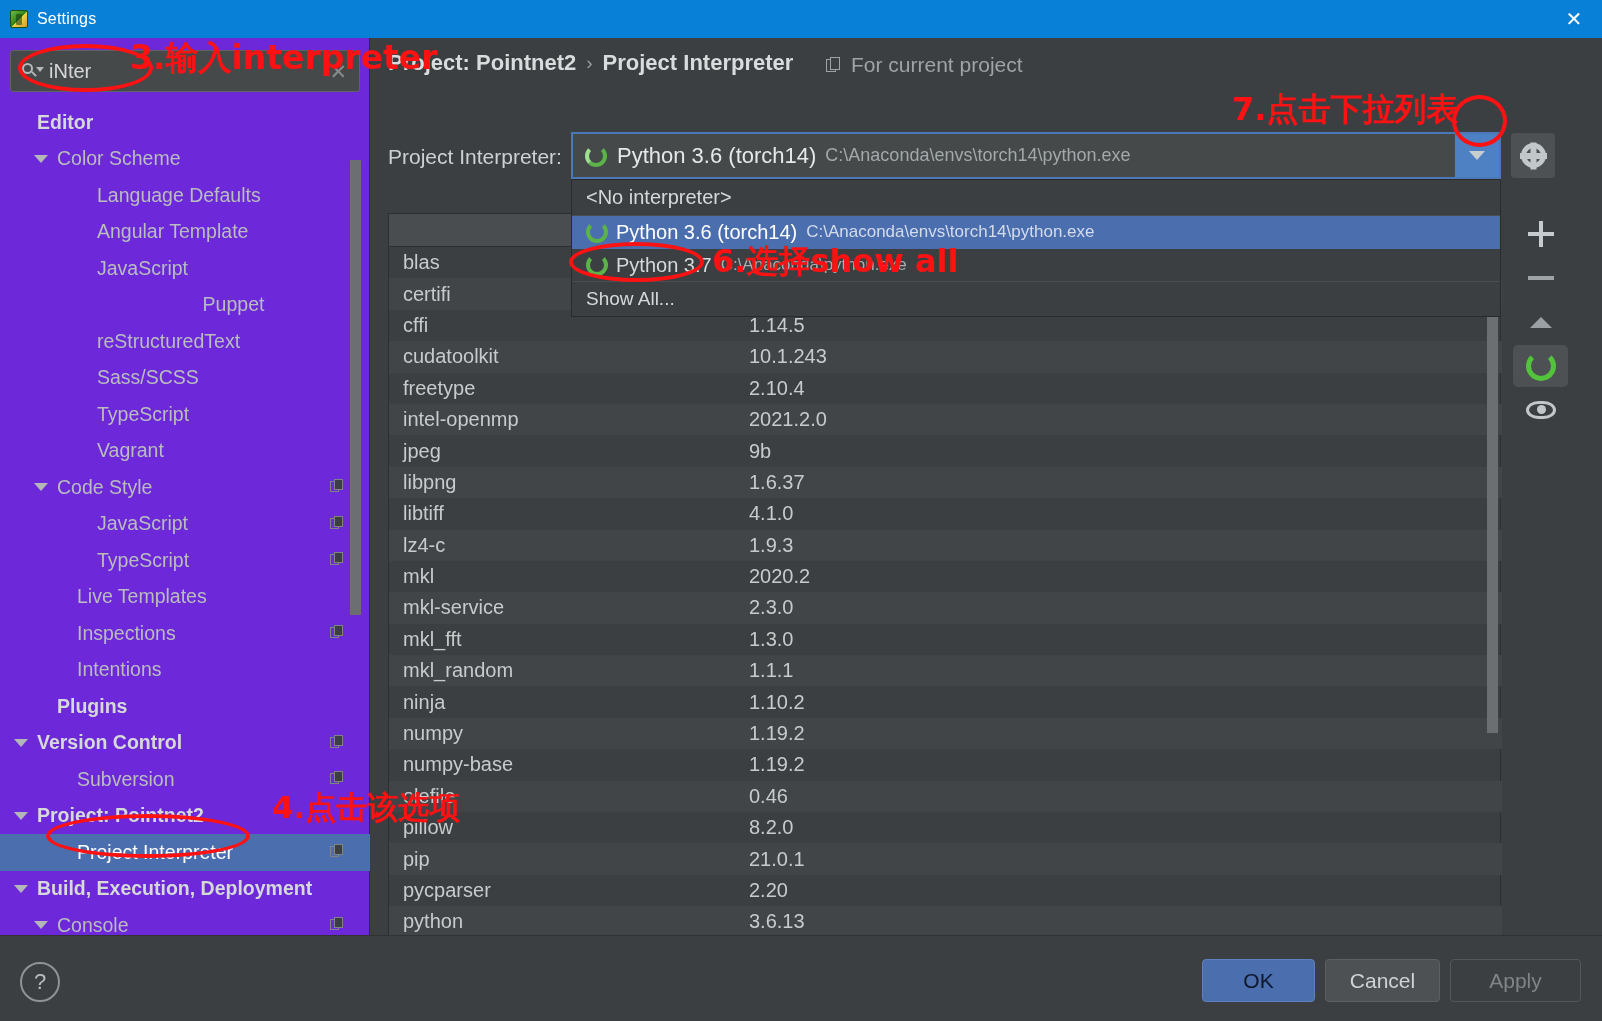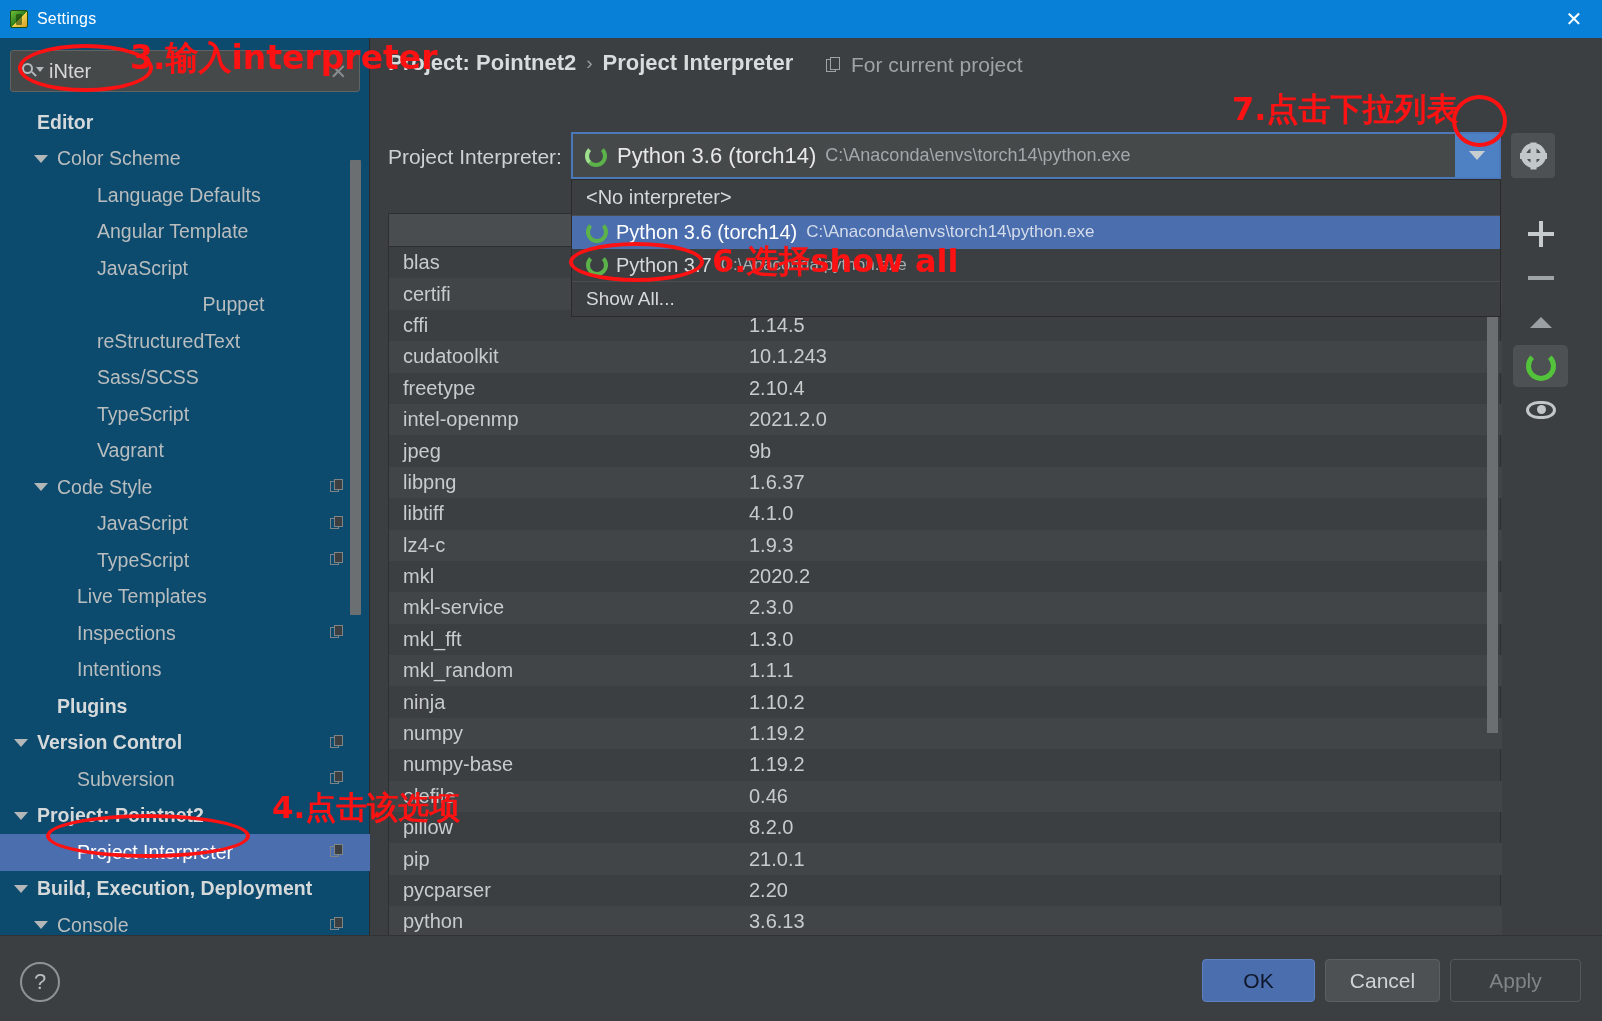--- a/index.html
+++ b/index.html
@@ -28,21 +28,21 @@
   .tb-title { color: #ffffff; font-size: 16px; letter-spacing: .2px; }
   .tb-close {
     position: absolute; right: 0; top: 0; width: 56px; height: 38px;
     color:#fff; font-size: 20px; display:flex; align-items:center; justify-content:center;
     font-weight: 300; cursor: default;
   }
 
   
   .sidebar {
     position:absolute; left:0; top:38px; width:370px; height:897px;
-    background:#0c4a6e; border-right:1px solid #2b2b2b;
+    background:#6d28d9; border-right:1px solid #2b2b2b;
   }
   .search-wrap {
     position:absolute; left:10px; top:12px; width:350px; height:42px;
     background:#45494a; border:1px solid #5e6363; border-radius:3px;
     display:flex; align-items:center;
   }
   .search-icon {
     margin-left:10px; width:22px; height:20px; position:relative; flex:0 0 auto;
   }
   .search-icon .mag {

